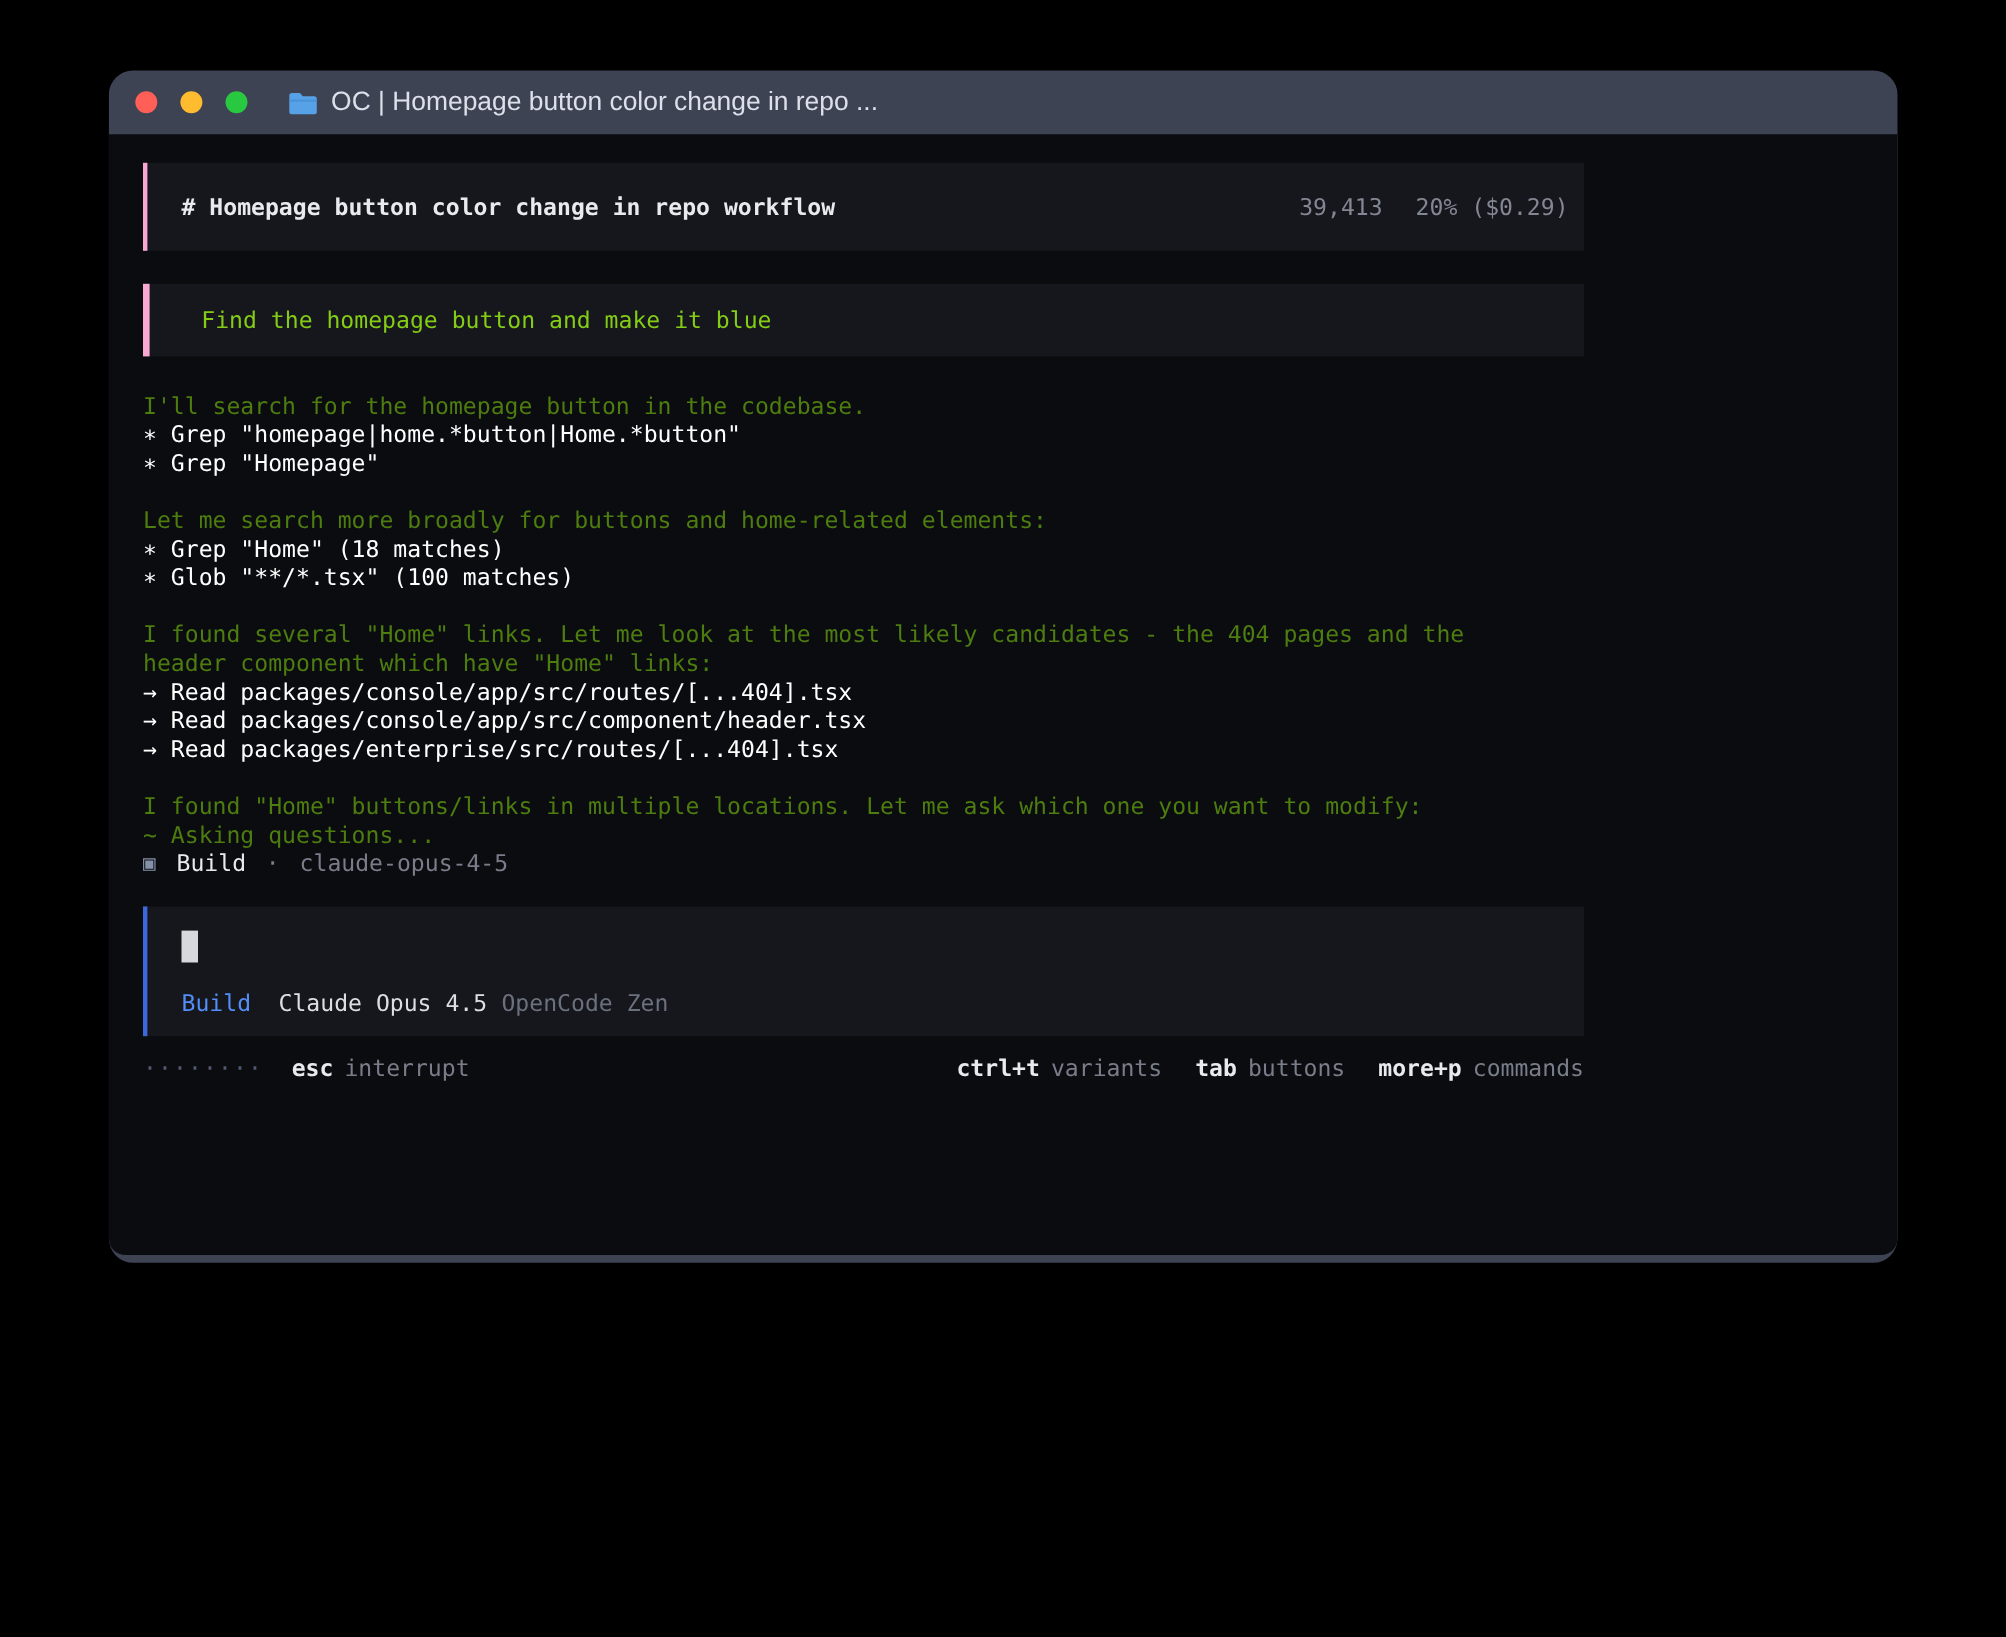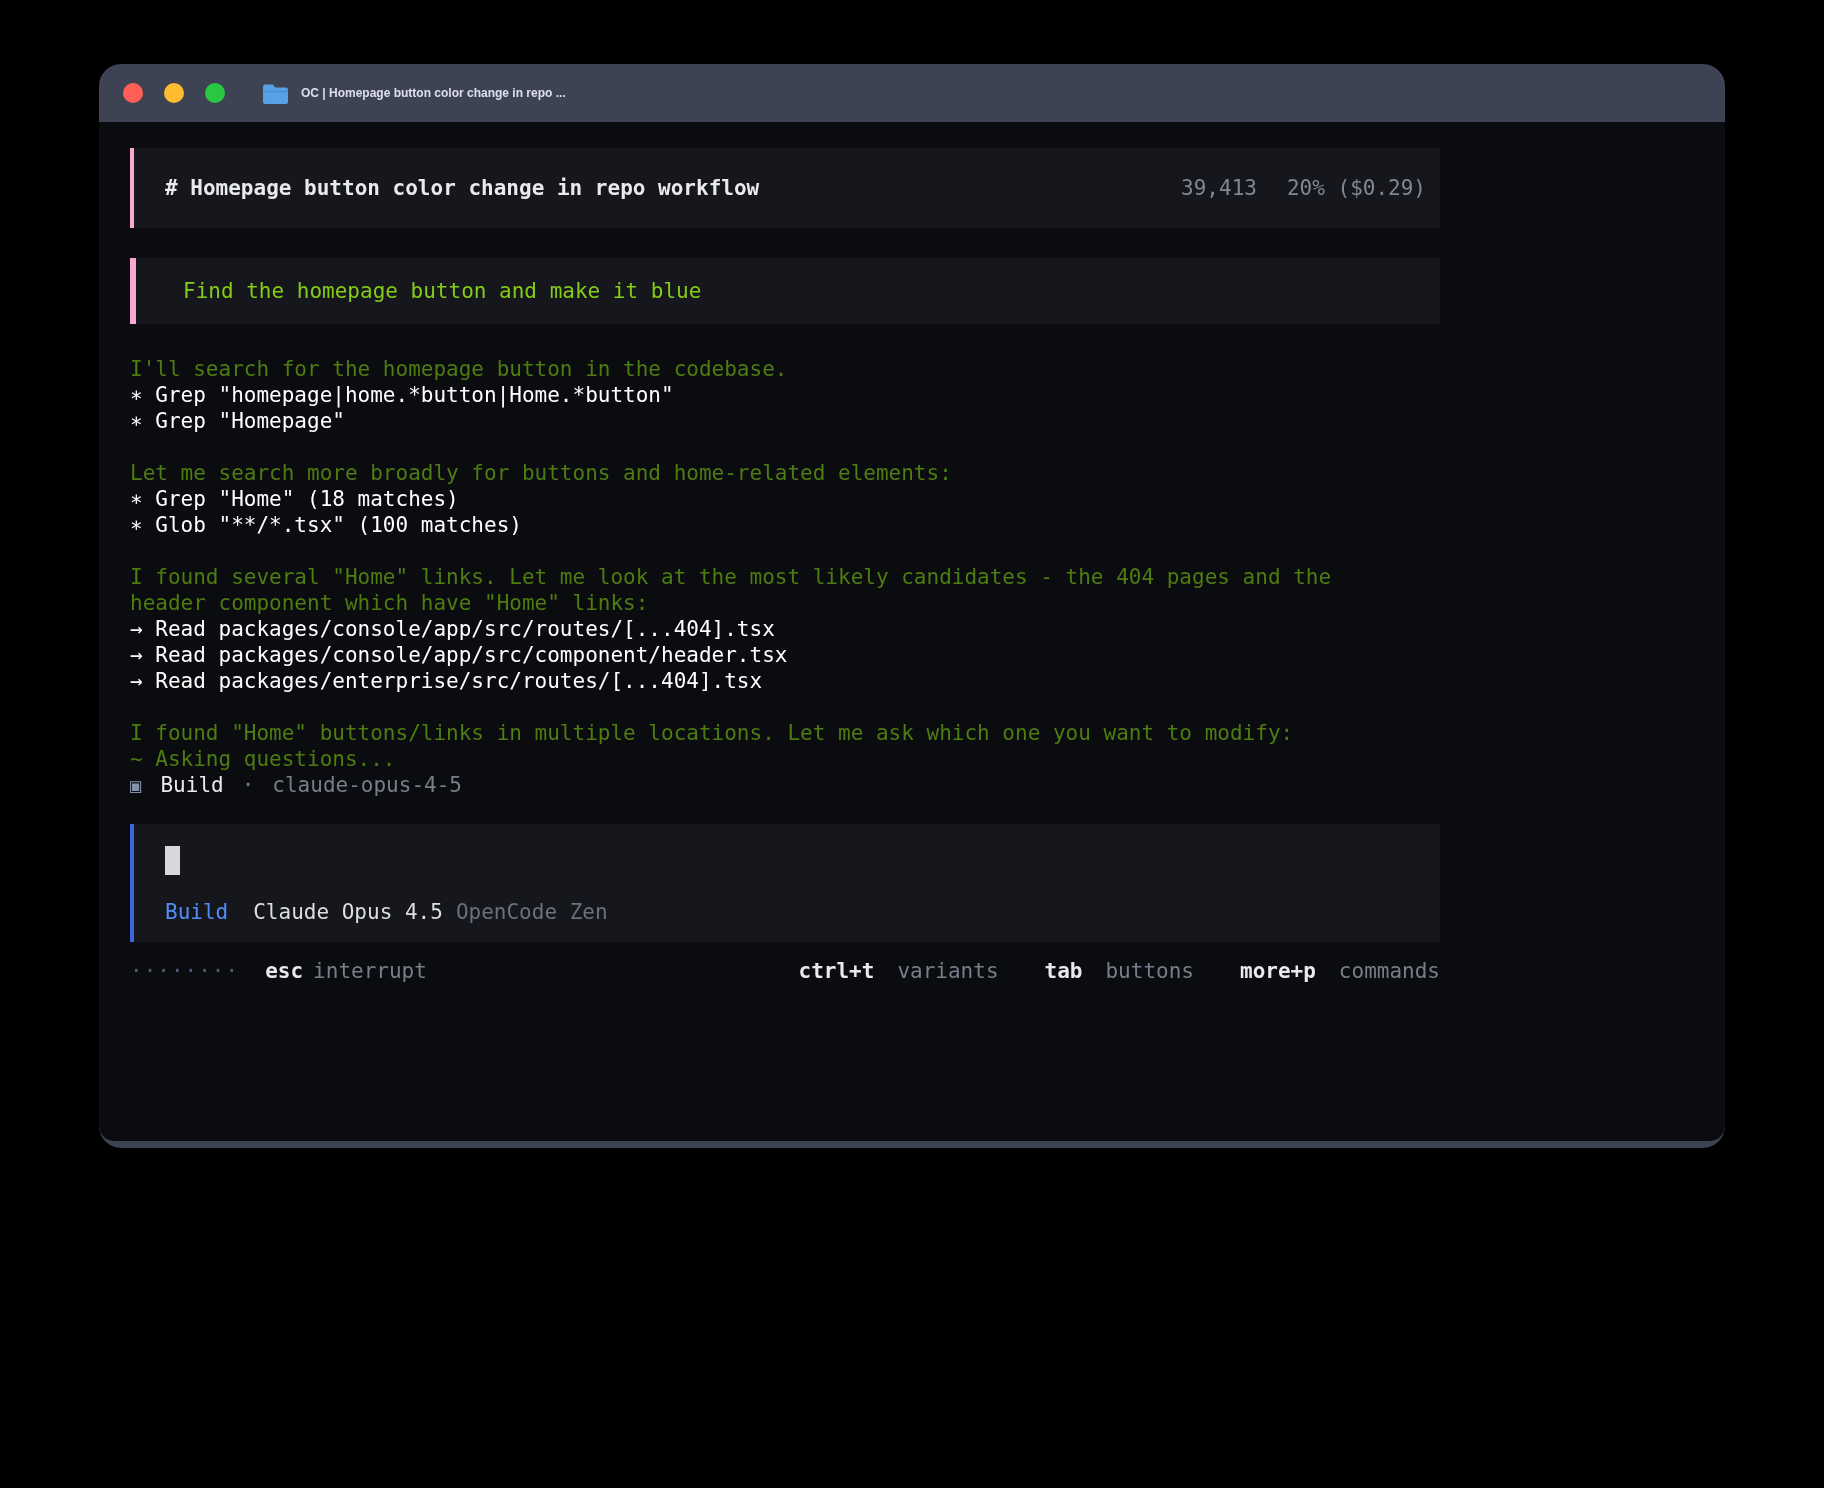--- a/index.html
+++ b/index.html
@@ -16,21 +16,21 @@
   }
   .titlebar { height:58px; flex:0 0 58px; display:flex; align-items:center; padding:0 20px 0 24px; }
   .lights { display:flex; gap:21px; align-items:center; }
   .light { width:20px; height:20px; border-radius:50%; display:inline-block; }
   .light.red { background:#ff5f57; }
   .light.yellow { background:#febc2e; }
   .light.green { background:#28c840; }
   .folder { margin-left:37px; display:flex; align-items:center; }
   .win-title {
     margin-left:12px; font-family:"Liberation Sans", sans-serif;
-    font-weight:700; font-size:12px; color:#dde0ea; white-space:nowrap;
+    font-weight:400; font-size:24px; color:#dde0ea; white-space:nowrap;
   }
   .content {
     flex:1; background:#0b0c10; border-radius:0 0 15px 15px;
     padding:26px 0 0 31px; overflow:hidden;
   }
   .col { width:1310px; font-size:21px; color:#dcdee3; }
 
   .session-header {
     height:80px; background:#15171c; border-left:4px solid #f9a8d4;
     display:flex; align-items:center; justify-content:space-between;
@@ -67,21 +67,21 @@
   .mode { color:#538df7; margin-right:25px; }
   .model { color:#dcdee3; margin-right:13px; }
   .provider { color:#6b707d; }
 
   .footer { width:1310px; display:flex; justify-content:space-between; align-items:center; height:34px; }
   .f-left, .f-right { display:flex; align-items:center; }
   .dots { color:#515a72; letter-spacing:1px; margin-right:26px; }
   .hint { display:flex; align-items:baseline; white-space:nowrap; }
   .hint .key { font-weight:700; color:#e9eaee; margin-right:10px; }
   .hint .lbl { color:#787d89; }
-  .f-right .hint { margin-left:46px;gap:13px; }
+  .f-right .hint { margin-left:30px; }
 </style>
 </head>
 <body>
 
 <div class="window">
   <div class="titlebar">
     <div class="lights">
       <span class="light red"></span>
       <span class="light yellow"></span>
       <span class="light green"></span>

